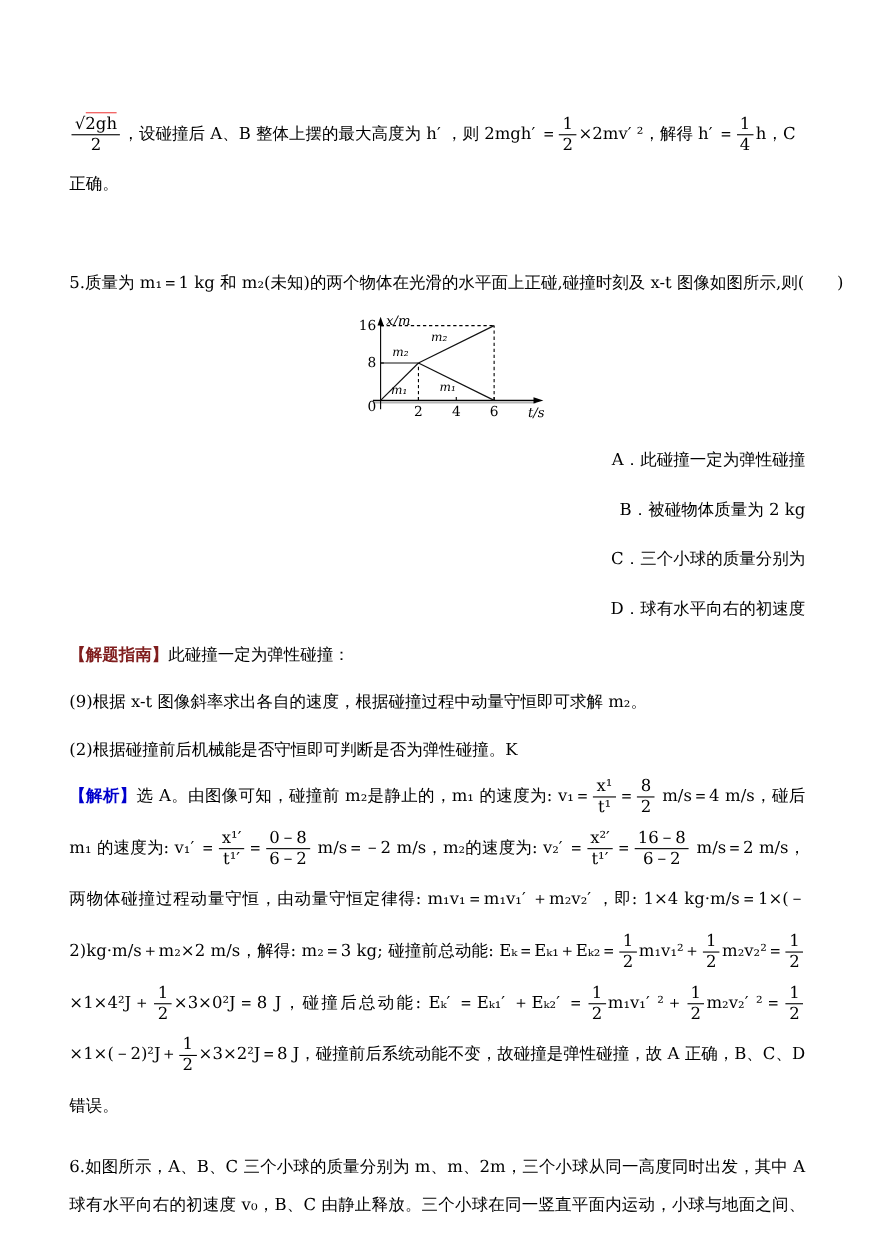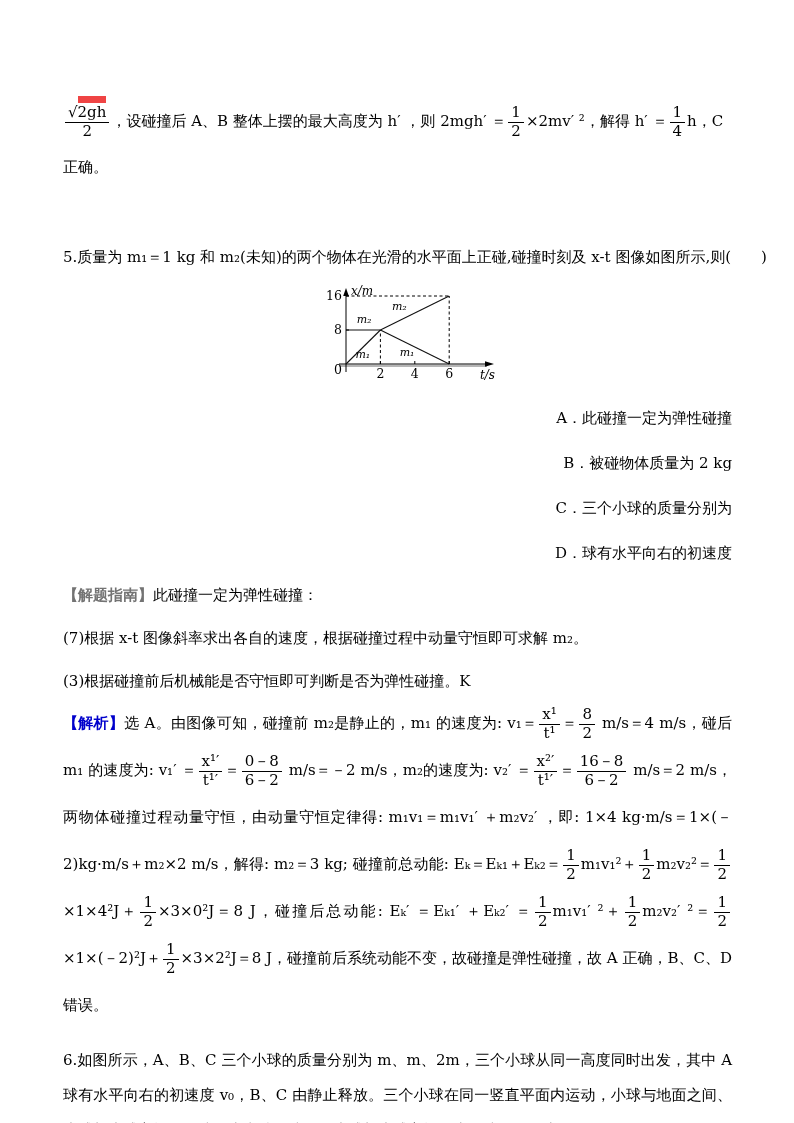--- a/index.html
+++ b/index.html
@@ -16,21 +16,21 @@
   .figure5 svg{transform:translateX(16px);}
   .opt{margin-top:24px;line-height:21px;text-align:right;}
   .guide-h{margin-top:20px;line-height:22px;}
   .guide-p{margin-top:21px;line-height:22px;}
   .analysis{margin-top:8px;line-height:47px;text-align:justify;}
   .q6stem{margin-top:14px;line-height:35px;text-align:justify;}
   .hl{font-weight:bold;}
   .frac{display:inline-block;text-align:center;vertical-align:middle;margin:0 2px;line-height:1.15;}
   .fnum{display:block;border-bottom:1px solid #000;padding:0 3px;}
   .fden{display:block;padding:0 3px;}
-  .radicand{border-top:7px solid #ef4444;text-align:center;}
+  .radicand{border-top:1px solid #ef4444;text-align:center;}
 </style>
 </head>
 <body>
 
 <div class="page">
 
   <p class="p intro"><span class="frac"><span class="fnum"><span>√</span><span class="radicand">2gh</span></span><span class="fden">2</span></span><span>，设碰撞后 A、B 整体上摆的最大高度为 h′ ，则 2mgh′ ＝</span><span class="frac"><span class="fnum">1</span><span class="fden">2</span></span><span>×2mv′ ²，解得 h′ ＝</span><span class="frac"><span class="fnum">1</span><span class="fden">4</span></span><span>h，C 正确。</span></p>
 
   <p class="p stem5">5.质量为 m₁＝1 kg 和 m₂(未知)的两个物体在光滑的水平面上正碰,碰撞时刻及 x-t 图像如图所示,则(　　)</p>
 
@@ -66,21 +66,21 @@
         <text x="27" y="13" font-size="12" font-style="italic">x/m</text>
         <text x="156" y="97" font-size="12" font-style="italic">t/s</text>
       </svg>
   </div>
 
   <p class="p opt">A．此碰撞一定为弹性碰撞</p>
   <p class="p opt">B．被碰物体质量为 2 kg</p>
   <p class="p opt">C．三个小球的质量分别为</p>
   <p class="p opt">D．球有水平向右的初速度</p>
 
-  <p class="p guide-h"><span class="hl" style="color: #737373;">【解题指南】</span><span>此碰撞一定为弹性碰撞：</span></p>
-  <p class="p guide-p">(7)根据 x-t 图像斜率求出各自的速度，根据碰撞过程中动量守恒即可求解 m₂。</p>
-  <p class="p guide-p">(3)根据碰撞前后机械能是否守恒即可判断是否为弹性碰撞。K</p>
+  <p class="p guide-h"><span class="hl" style="color: #7f1d1d;">【解题指南】</span><span>此碰撞一定为弹性碰撞：</span></p>
+  <p class="p guide-p">(9)根据 x-t 图像斜率求出各自的速度，根据碰撞过程中动量守恒即可求解 m₂。</p>
+  <p class="p guide-p">(2)根据碰撞前后机械能是否守恒即可判断是否为弹性碰撞。K</p>
 
   <p class="p analysis"><span class="hl" style="color: rgb(0, 0, 204);">【解析】</span><span>选 A。由图像可知，碰撞前 m₂是静止的，m₁ 的速度为: v₁＝</span><span class="frac"><span class="fnum">x¹</span><span class="fden">t¹</span></span><span>＝</span><span class="frac"><span class="fnum">8</span><span class="fden">2</span></span><span> m/s＝4 m/s，碰后 m₁ 的速度为: v₁′ ＝</span><span class="frac"><span class="fnum">x¹′</span><span class="fden">t¹′</span></span><span>＝</span><span class="frac"><span class="fnum">0－8</span><span class="fden">6－2</span></span><span> m/s＝－2 m/s，m₂的速度为: v₂′ ＝</span><span class="frac"><span class="fnum">x²′</span><span class="fden">t¹′</span></span><span>＝</span><span class="frac"><span class="fnum">16－8</span><span class="fden">6－2</span></span><span> m/s＝2 m/s，两物体碰撞过程动量守恒，由动量守恒定律得: m₁v₁＝m₁v₁′ ＋m₂v₂′ ，即: 1×4 kg·m/s＝1×(－2)kg·m/s＋m₂×2 m/s，解得: m₂＝3 kg; 碰撞前总动能: Eₖ＝Eₖ₁＋Eₖ₂＝</span><span class="frac"><span class="fnum">1</span><span class="fden">2</span></span><span>m₁v₁²＋</span><span class="frac"><span class="fnum">1</span><span class="fden">2</span></span><span>m₂v₂²＝</span><span class="frac"><span class="fnum">1</span><span class="fden">2</span></span><span>×1×4²J＋</span><span class="frac"><span class="fnum">1</span><span class="fden">2</span></span><span>×3×0²J＝8 J，碰撞后总动能: Eₖ′ ＝Eₖ₁′ ＋Eₖ₂′ ＝</span><span class="frac"><span class="fnum">1</span><span class="fden">2</span></span><span>m₁v₁′ ²＋</span><span class="frac"><span class="fnum">1</span><span class="fden">2</span></span><span>m₂v₂′ ²＝</span><span class="frac"><span class="fnum">1</span><span class="fden">2</span></span><span>×1×(－2)²J＋</span><span class="frac"><span class="fnum">1</span><span class="fden">2</span></span><span>×3×2²J＝8 J，碰撞前后系统动能不变，故碰撞是弹性碰撞，故 A 正确，B、C、D 错误。</span></p>
 
   <p class="p q6stem">6.如图所示，A、B、C 三个小球的质量分别为 m、m、2m，三个小球从同一高度同时出发，其中 A 球有水平向右的初速度 v₀，B、C 由静止释放。三个小球在同一竖直平面内运动，小球与地面之间、小球与小球之间的碰撞均为弹性碰撞，则小球与小球之间发生碰撞的次数为(　　)</p>
 
 </div>
 
 </body></html>

